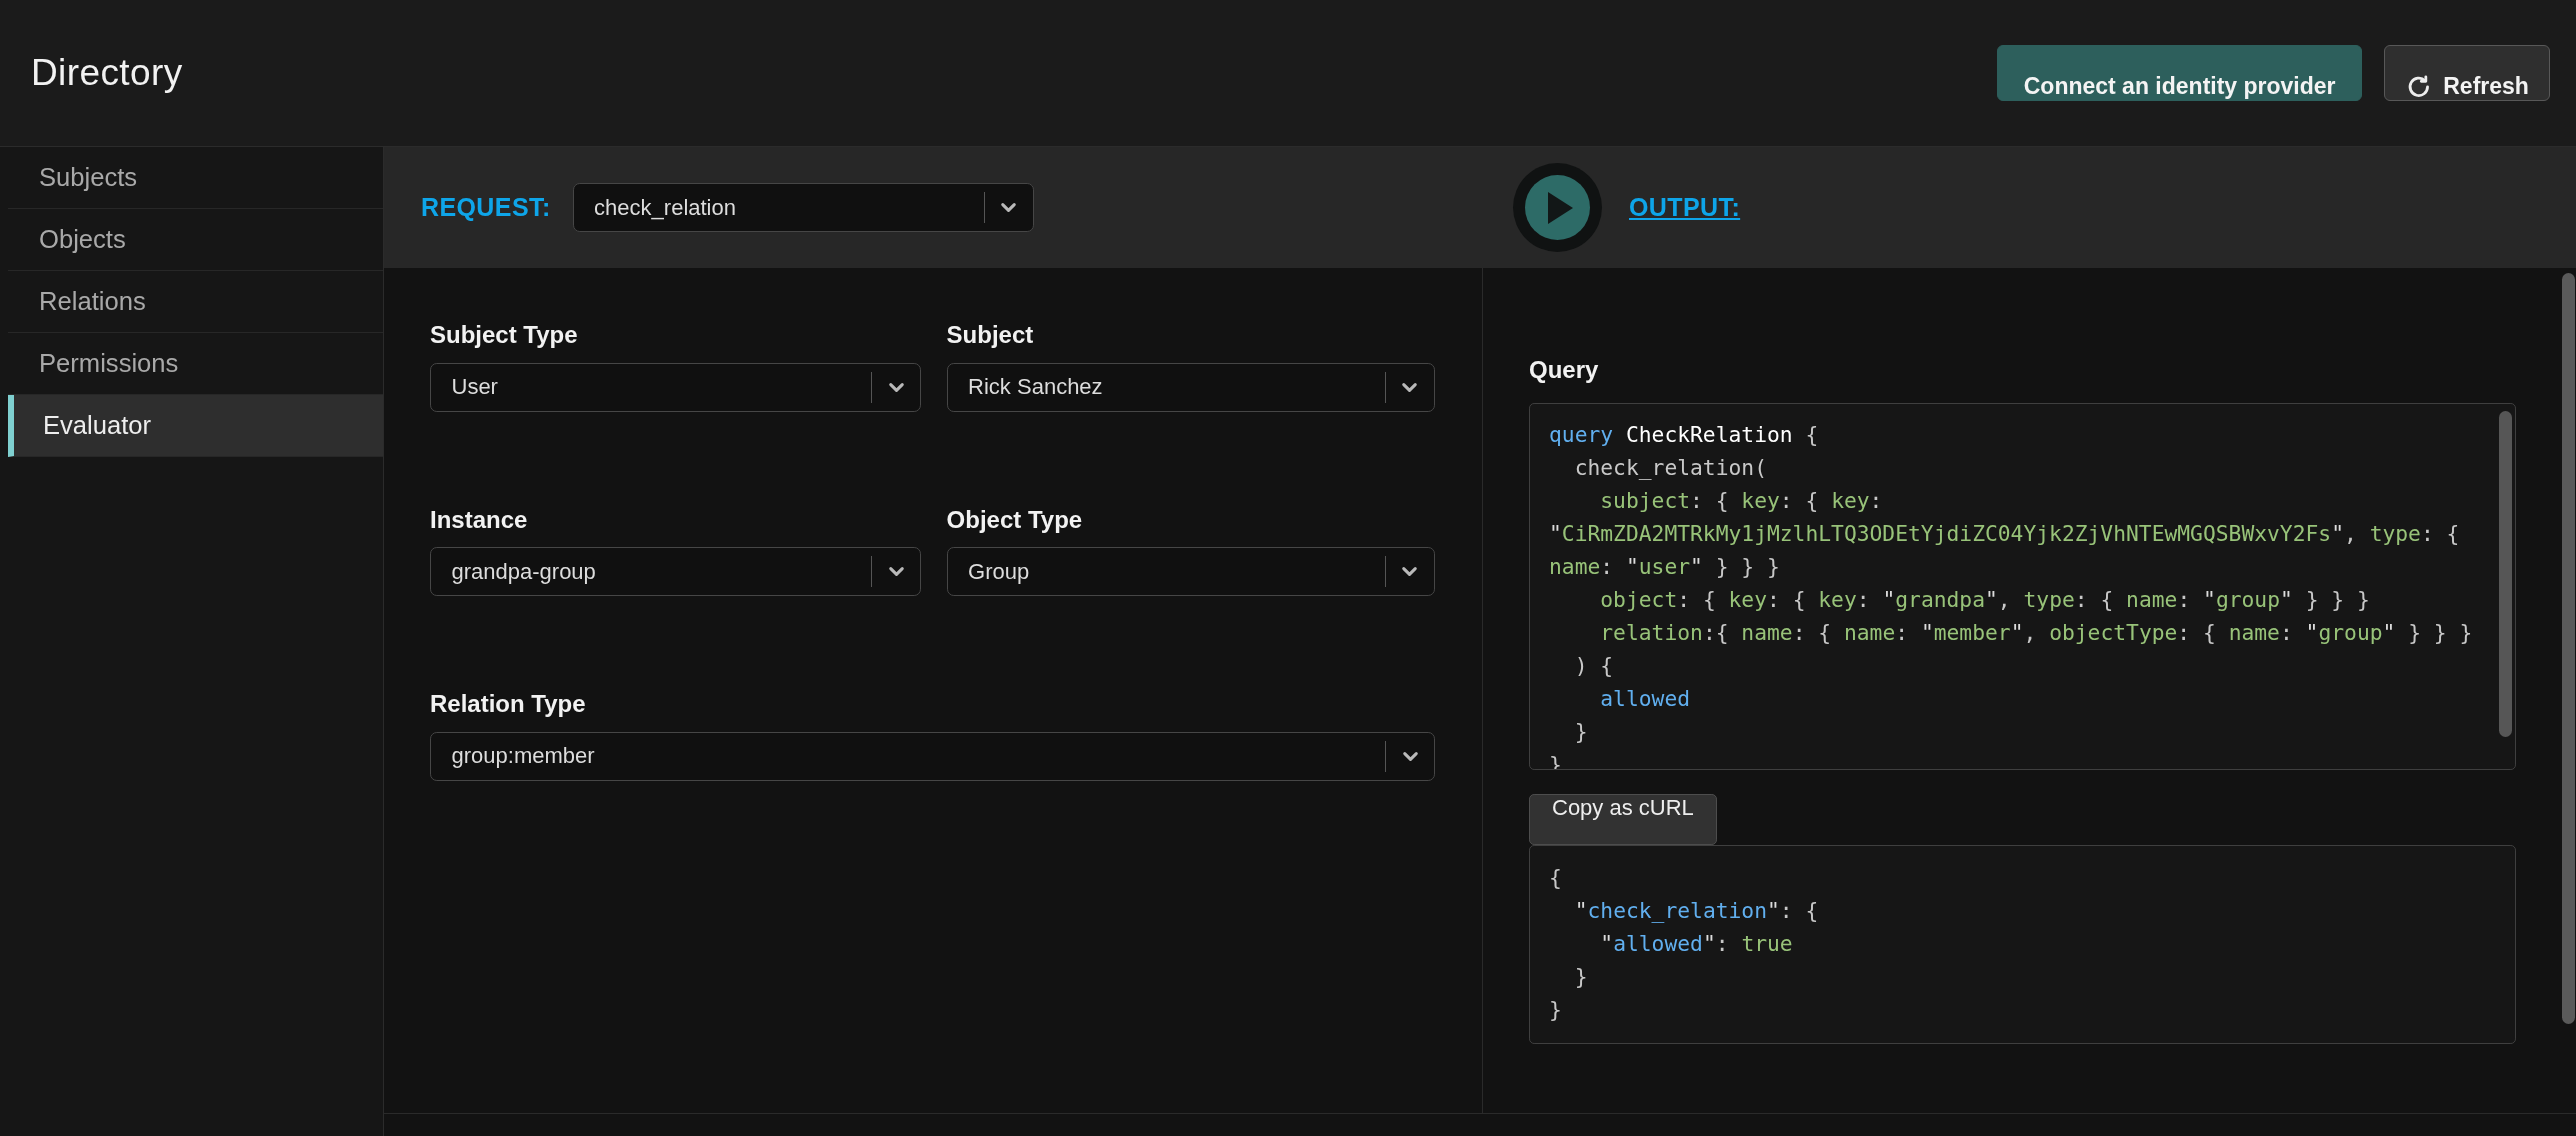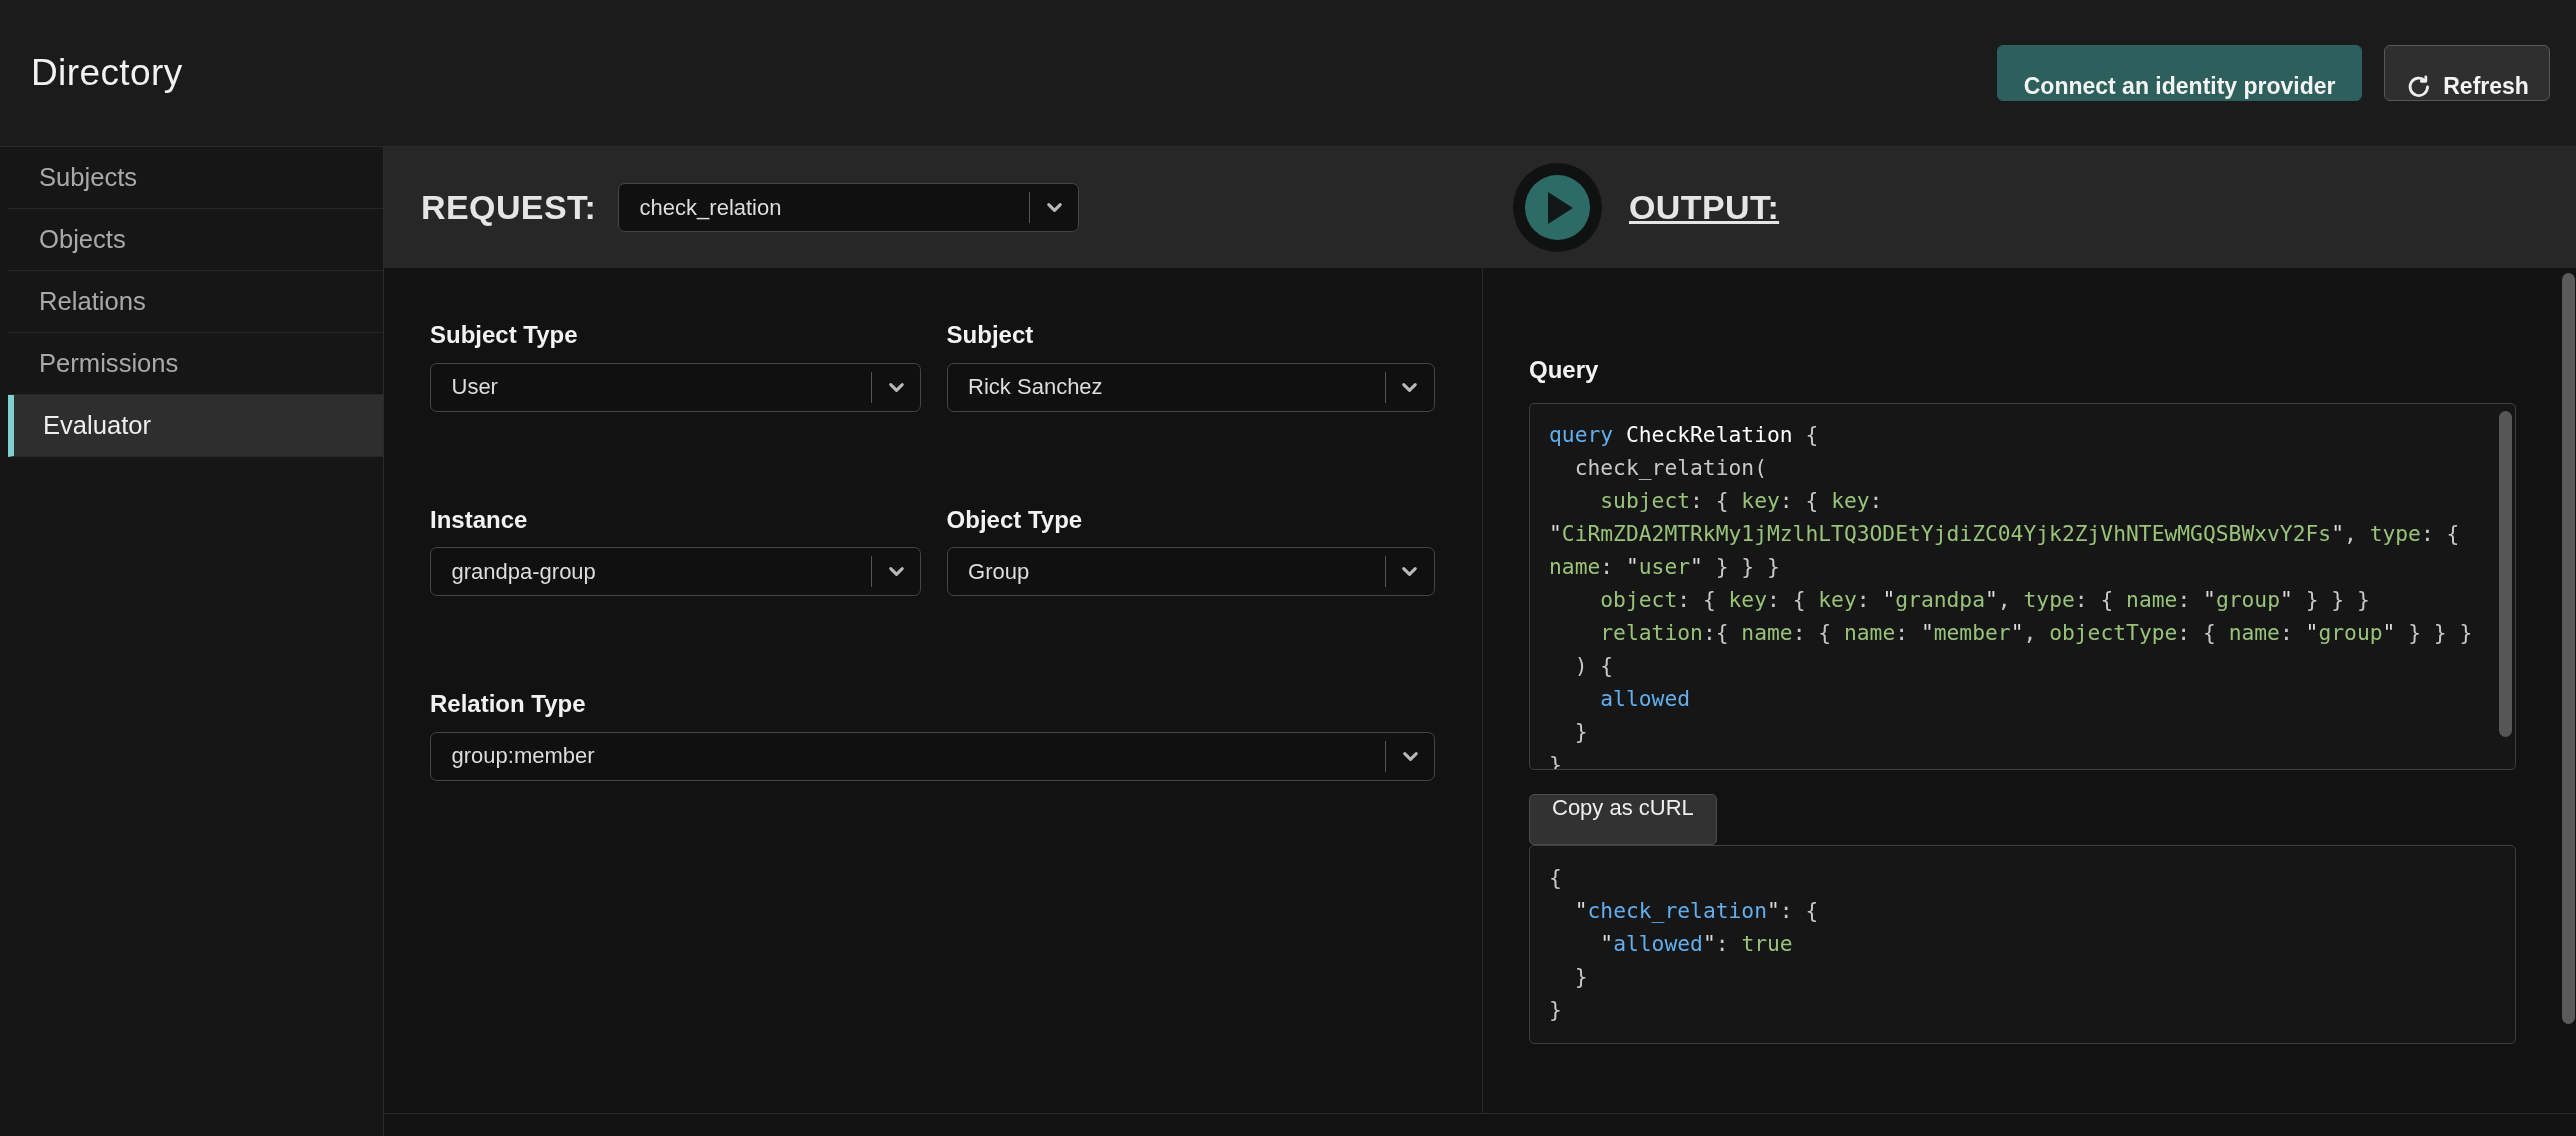--- a/index.html
+++ b/index.html
@@ -29,21 +29,21 @@
   .side-item.selected { background:#2e2e2e; color:#eeeeee;
                border-left:6.8px solid #7fd0d0; padding-left:29px; }
 
   
   .main-col { flex:1; display:flex; flex-direction:column; min-width:0; }
 
   
   .toolbar { height:121px; background:#272727; display:flex; align-items:center; flex:none; }
   .toolbar-left { width:1099px; flex:none; display:flex; align-items:center; padding-left:37px; }
   .toolbar-right { flex:1; display:flex; align-items:center; }
-  .bar-label { color:#e5e5e5; font-size:34px; font-weight:700; letter-spacing:0.4px; }
+  .bar-label { color:#0ea5e9; font-size:25px; font-weight:700; letter-spacing:0.4px; }
 
   
   .dd { height:49px; background:#101010; border:0.9px solid #464646; border-radius:6.8px;
         display:flex; align-items:center; cursor:pointer; }
   .dd-value { flex:1; padding-left:20.5px; font-size:22px; color:#dddddd;
               overflow:hidden; white-space:nowrap; }
   .dd-sep { width:0.9px; height:31px; background:#555555; flex:none; }
   .dd-caret { width:48px; flex:none; display:flex; align-items:center; justify-content:center; }
   .dd-request { width:461px; margin-left:22px; }
 

